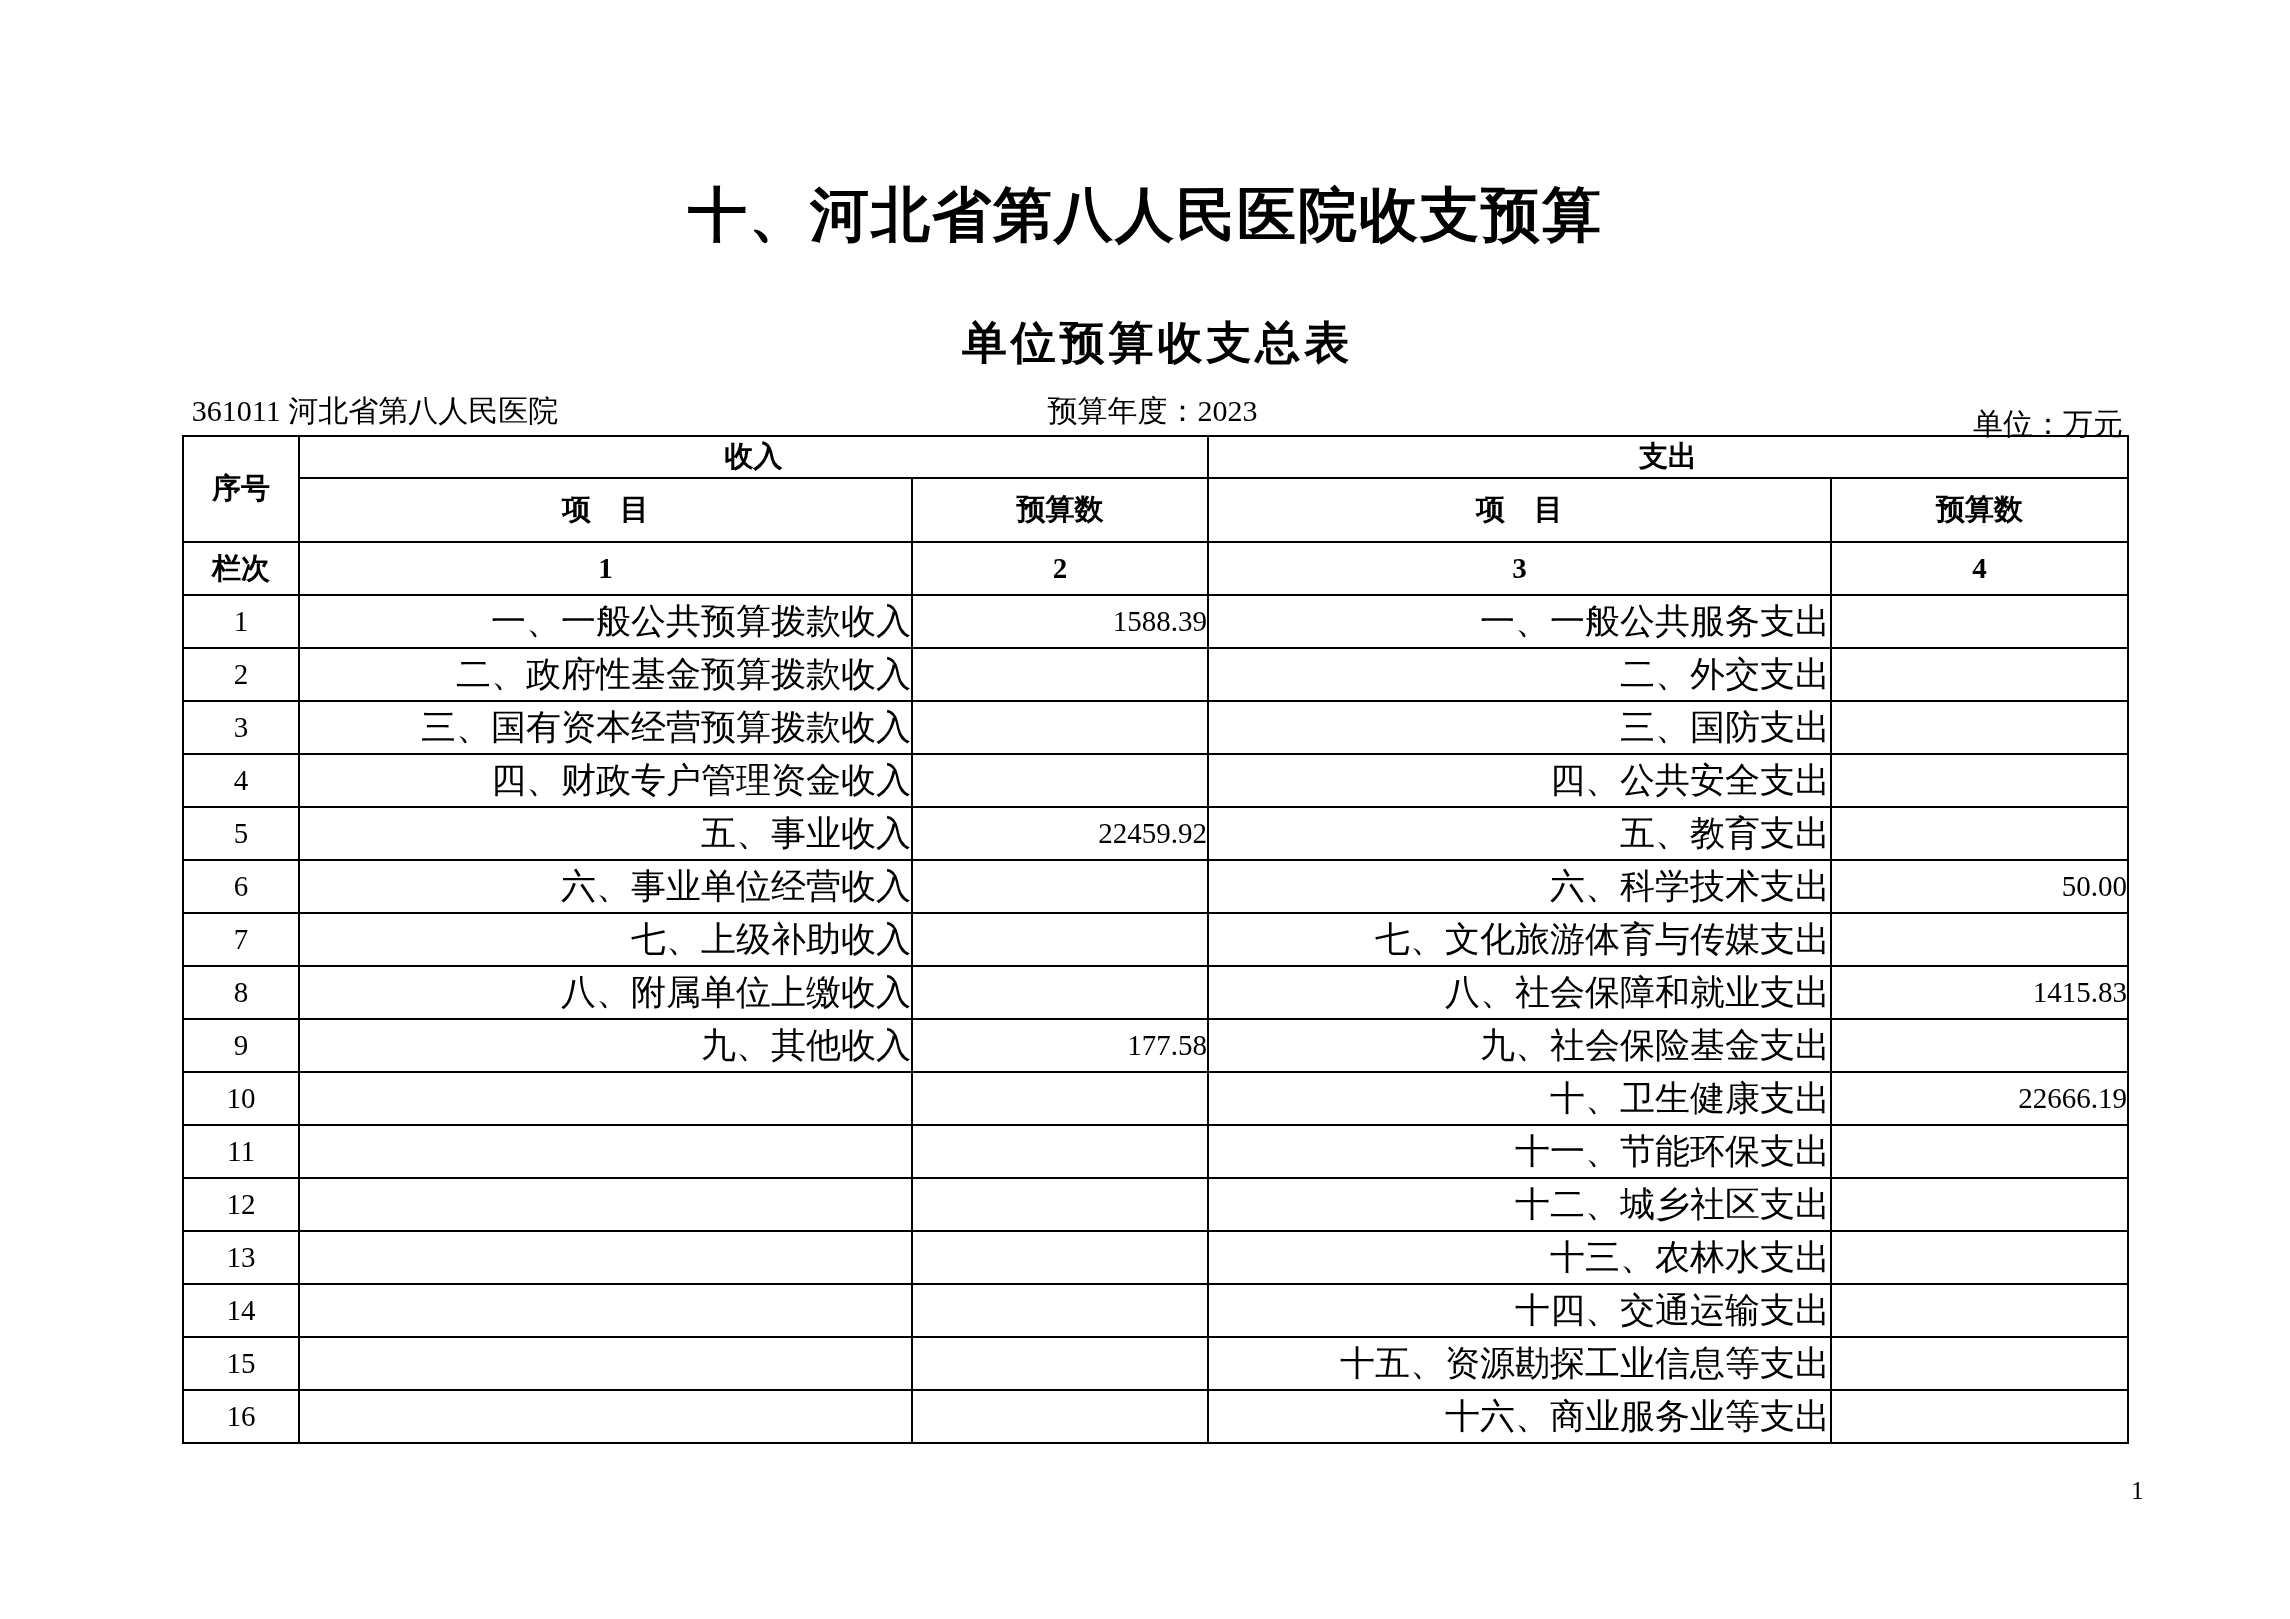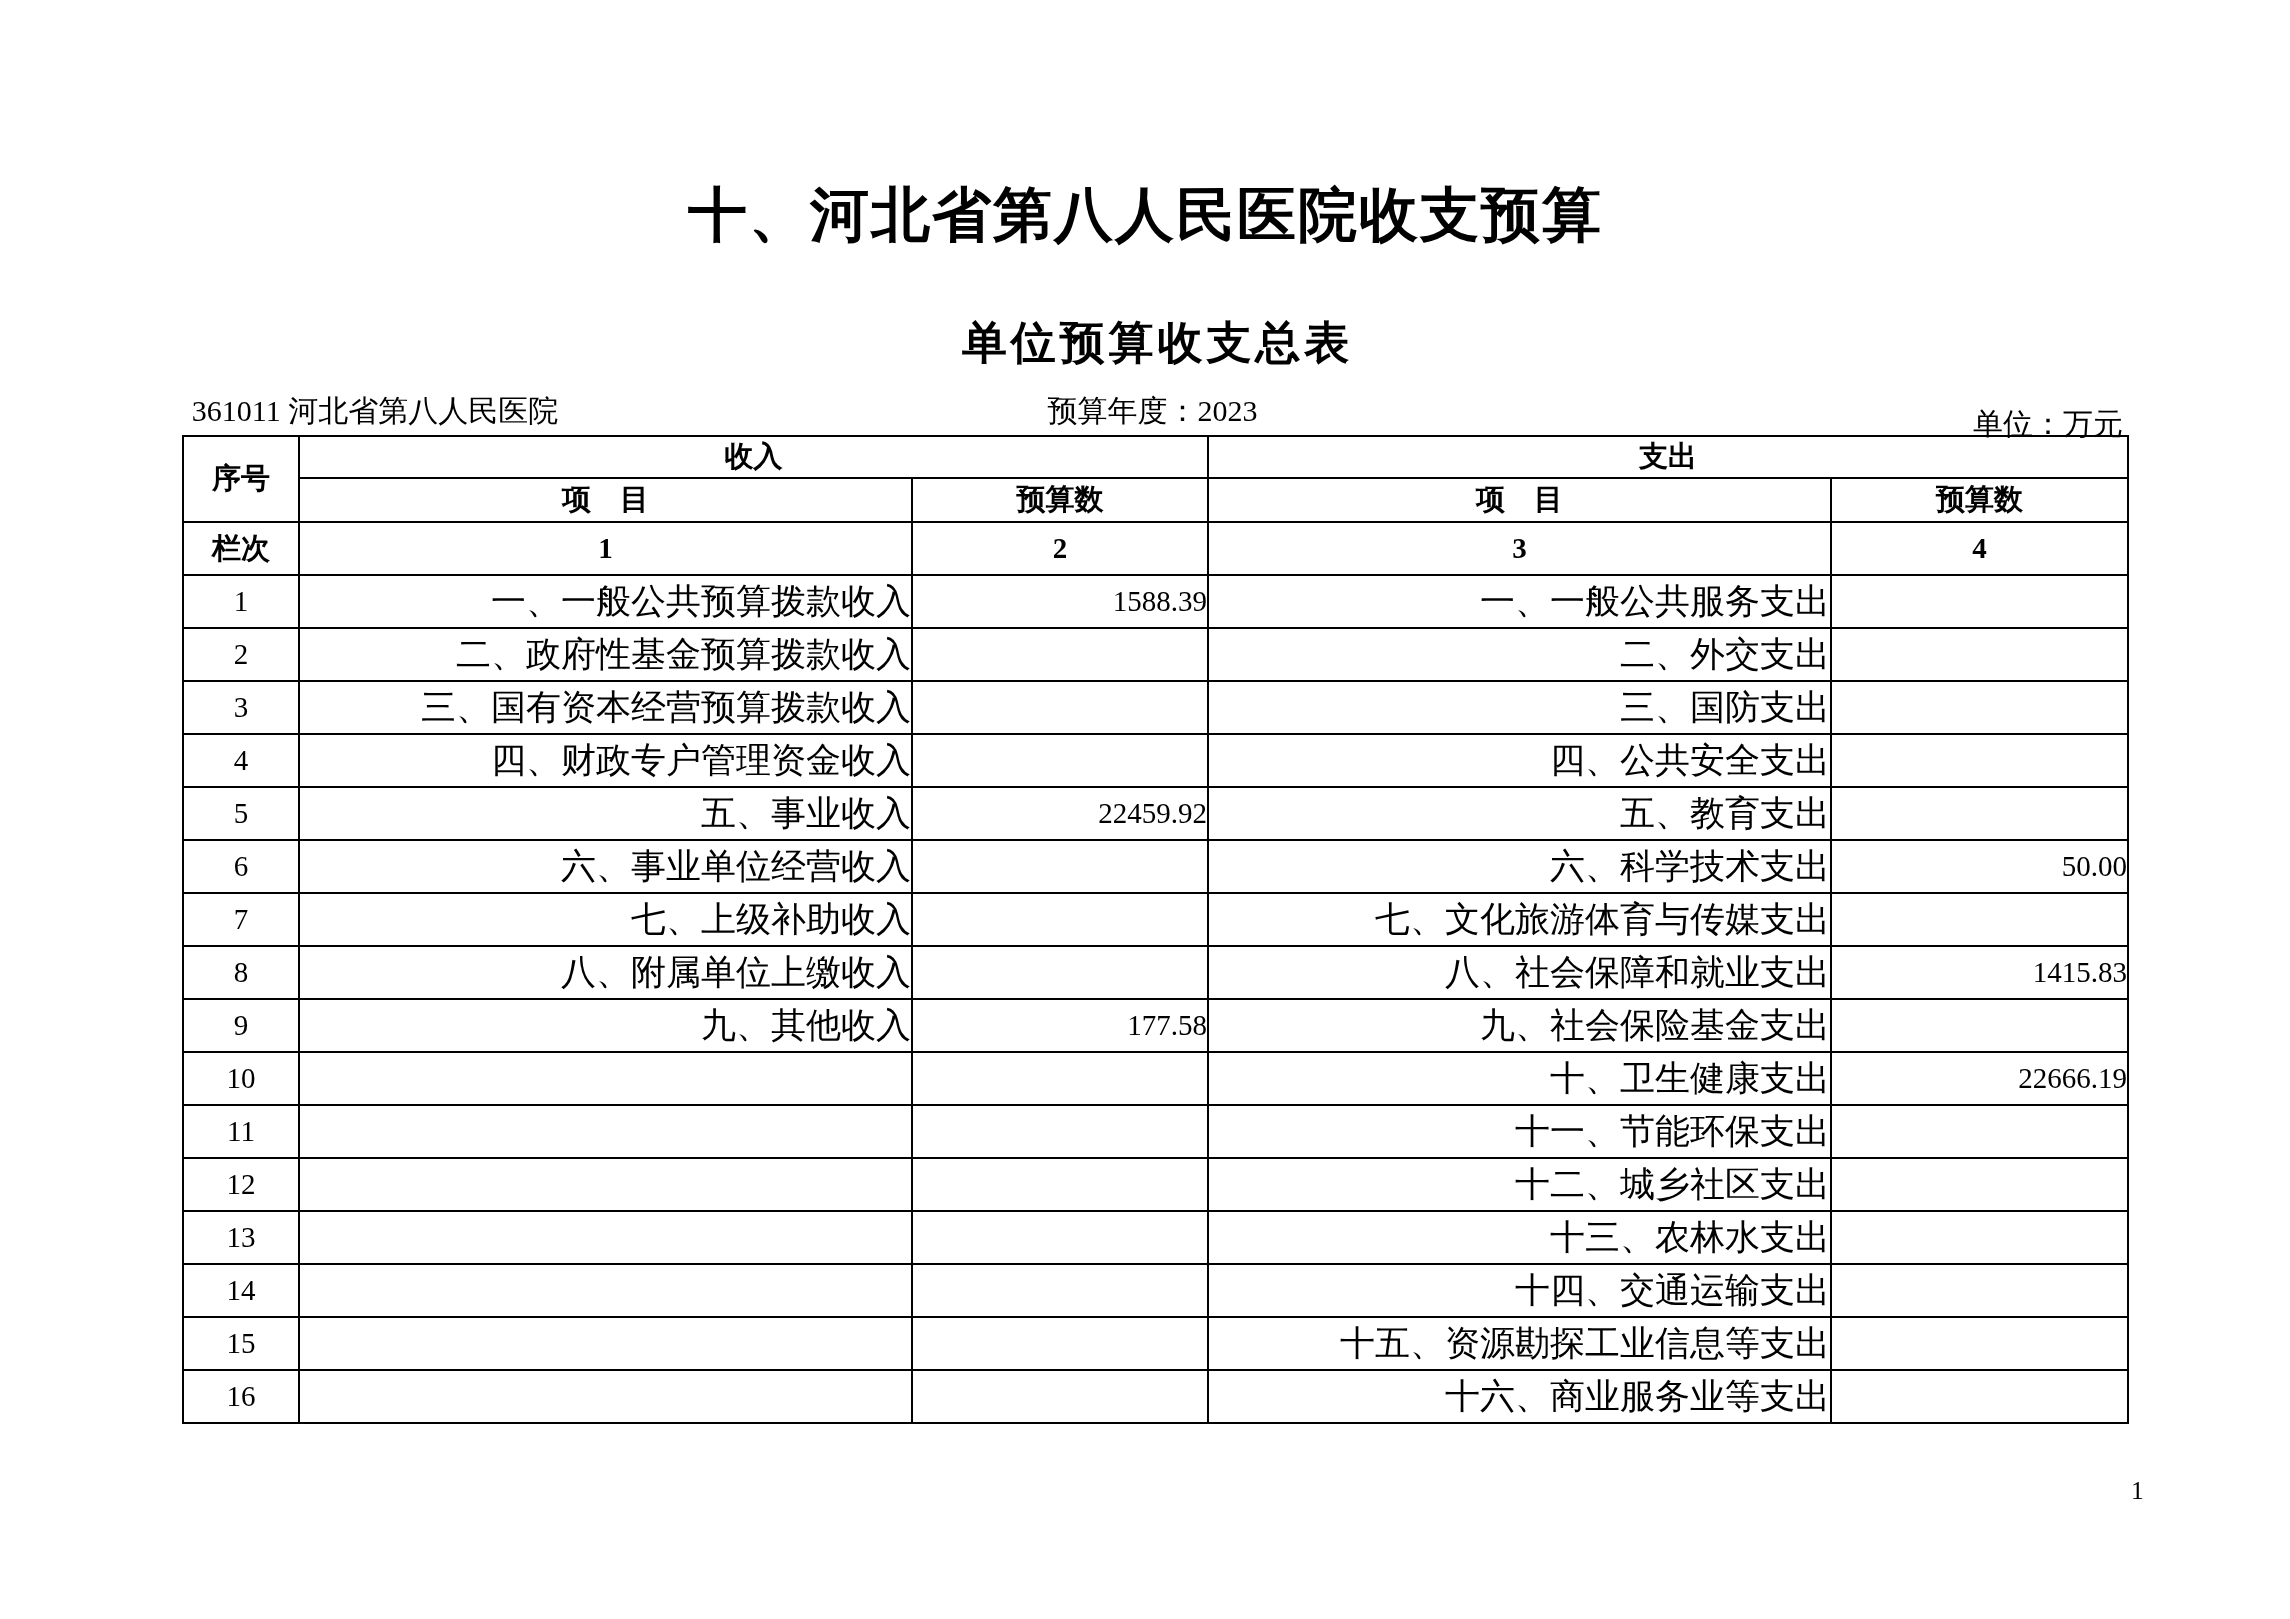--- a/index.html
+++ b/index.html
@@ -77,21 +77,21 @@
     overflow: hidden;
     white-space: nowrap;
   }
   table.budget th {
     font-size: 29px;
     font-weight: bold;
     text-align: center;
     vertical-align: middle;
   }
   tr.hdr-group  { height: 38px; }
-  tr.hdr-items  { height: 44px; border-radius: 8px; }
+  tr.hdr-items  { height: 64px; border-radius: 8px; }
   tr.hdr-index  { height: 53px; }
   tr.data-row   { height: 53px; }
 
   td.seq {
     text-align: center;
     vertical-align: middle;
     font-size: 29px;
     font-family: "Liberation Serif", serif;
   }
   td.item {

